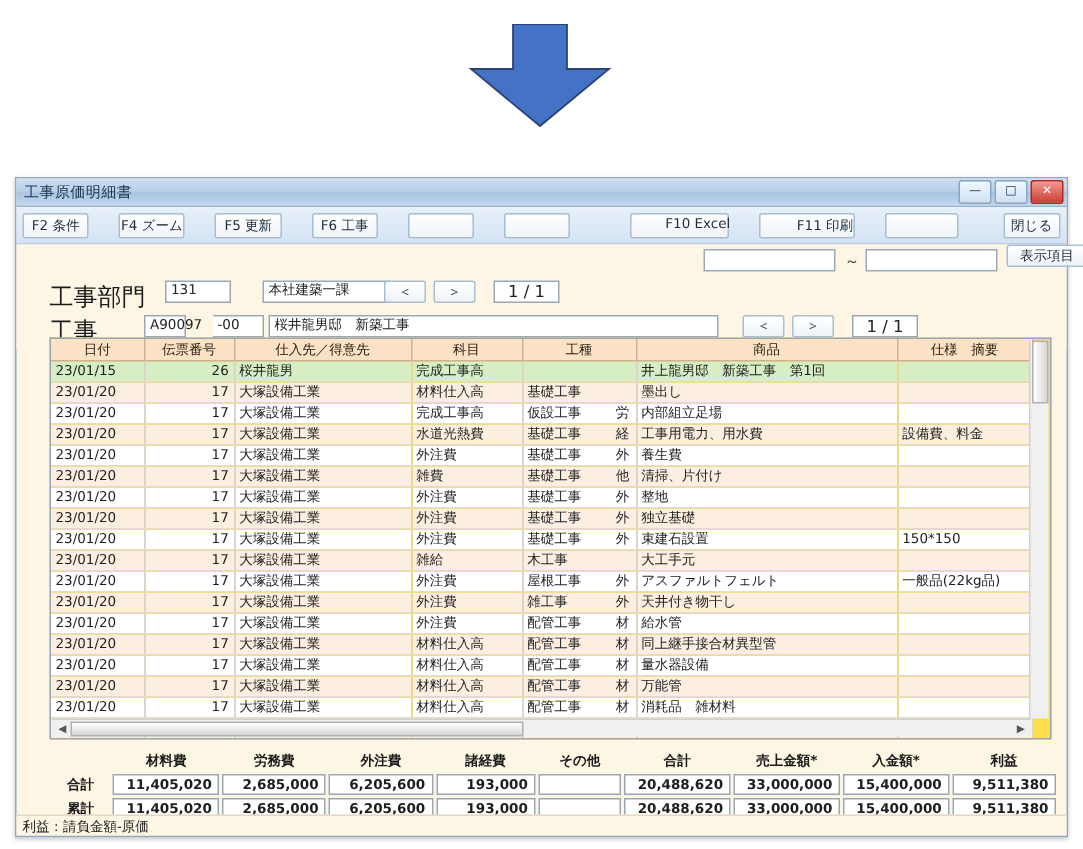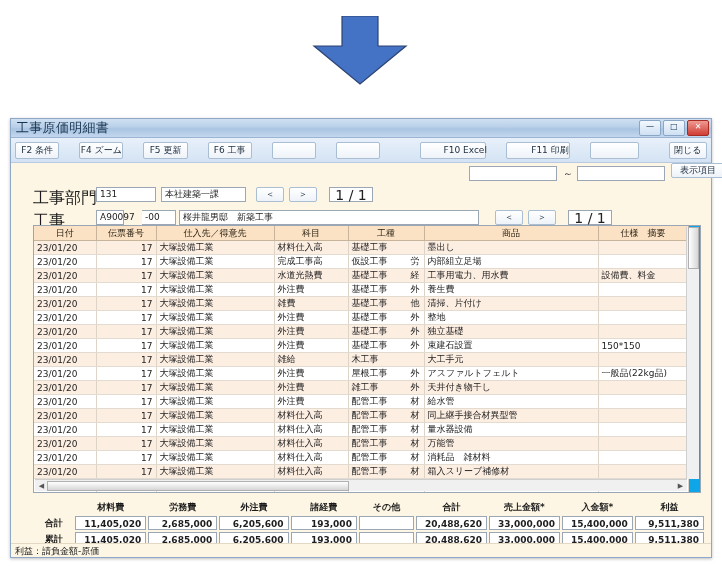--- a/index.html
+++ b/index.html
@@ -28,21 +28,21 @@
   }
   .titlebar {
     height: 18px;
     background: linear-gradient(to bottom,#cfe0f2 0%,#b9d0e9 45%,#a9c4e2 55%,#c3d8ef 100%);
     border-bottom: 1px solid #9bb4d2;
     display: flex; align-items: center;
     padding: 0 2px 0 5px;
     position: relative;
   }
   .title-text {
-    font-size: 13px; color: #16334f; letter-spacing: .3px;
+    font-size: 10px; color: #16334f; letter-spacing: .3px;
     white-space: nowrap;
     text-align: center;
   }
   .wbtns { position: absolute; right: 2px; top: 1px; display: flex; gap: 2px; }
   .wbtn {
     width: 20px; height: 14px;
     border: 1px solid #8aa6c6;
     border-radius: 2px;
     background: linear-gradient(to bottom,#f2f8ff,#cfe0f2);
     font-size: 8px; line-height: 12px; text-align: center;
@@ -113,32 +113,32 @@
     position: absolute; width: 28px; height: 15px;
     border: 1px solid #a9bdd3; border-radius: 2px;
     background: linear-gradient(to bottom,#ffffff,#eef3f9);
     font-size: 9px; color: #1b2c3d;
     display: flex; align-items: center; justify-content: center;
     box-sizing: border-box;
   }
   .pagebox {
     position: absolute; width: 44px; height: 15px;
     border: 1px solid #9ba7b5; background: #fff;
-    font-size: 14px; color: #222;
+    font-size: 11px; color: #222;
     display: flex; align-items: center; justify-content: center;
     box-sizing: border-box;
   }
   .taxlabel { position: absolute; font-size: 9px; color: #1b1b1b; }
 
   
   .gridwrap {
     position: absolute; left: 22px; top: 106px;
     width: 668px; height: 268px;
     border: 1px solid #9aa6b3;
-    background: #0ea5e9; box-sizing: border-box;
+    background: #fde047; box-sizing: border-box;
     overflow: hidden;
   }
   table.grid { border-collapse: collapse; width: 654px; table-layout: fixed; }
   table.grid th {
     background: #fbe2c4;
     border-right: 1px solid #c8b49a;
     border-bottom: 1px solid #c8b49a;
     font-size: 9px; font-weight: normal; color: #2a2013;
     height: 14px; padding: 0 2px;
     white-space: nowrap;
@@ -247,22 +247,22 @@
     <div class="filter-strip">
       <div class="ftext" style="left:458px; width:88px;"></div>
       <div class="tilde" style="left:552px;">～</div>
       <div class="ftext" style="left:566px; width:88px;"></div>
       <div class="smallbtn" style="left:660px; width:54px;">表示項目</div>
     </div>
 
     <div class="hform">
 
       <span class="hlabel" style="left:22px; top:3px;">工事部門</span>
-      <div class="hinput" style="left:85px; top:2px; width:60px;">131</div>
-      <div class="hinput" style="left:150px; top:2px; width:85px;">本社建築一課</div>
+      <div class="hinput" style="left:99px; top:2px; width:44px;">131</div>
+      <div class="hinput" style="left:164px; top:2px; width:85px;">本社建築一課</div>
       <div class="navbtn" style="left:245px; top:2px;">＜</div>
       <div class="navbtn" style="left:278px; top:2px;">＞</div>
       <div class="pagebox" style="left:318px; top:2px;">1 / 1</div>
 
       <span class="hlabel" style="left:22px; top:26px;">工事</span>
       <div class="hinput" style="left:85px; top:25px; width:28px;">A90097</div>
       <div class="hinput" style="left:131px; top:25px; width:34px; border-left:none;">-00</div>
       <div class="hinput" style="left:168px; top:25px; width:300px;">桜井龍男邸　新築工事</div>
       <div class="navbtn" style="left:484px; top:25px;">＜</div>
       <div class="navbtn" style="left:517px; top:25px;">＞</div>
@@ -286,20 +286,29 @@
             <th>日付</th>
             <th>伝票番号</th>
             <th>仕入先／得意先</th>
             <th>科目</th>
             <th>工種</th>
             <th>商品</th>
             <th>仕様　摘要</th>
           </tr>
         </thead>
         <tbody>
+            <tr class="r-green">
+              <td>23/01/15</td>
+              <td class="num">26</td>
+              <td>桜井龍男</td>
+              <td>完成工事高</td>
+              <td class="kt"></td>
+              <td>井上龍男邸　新築工事　第1回</td>
+              <td></td>
+            </tr>
             <tr class="r-odd">
               <td>23/01/20</td>
               <td class="num">17</td>
               <td>大塚設備工業</td>
               <td>材料仕入高</td>
               <td class="kt">基礎工事</td>
               <td>墨出し</td>
               <td></td>
             </tr>
             <tr class="r-even">

